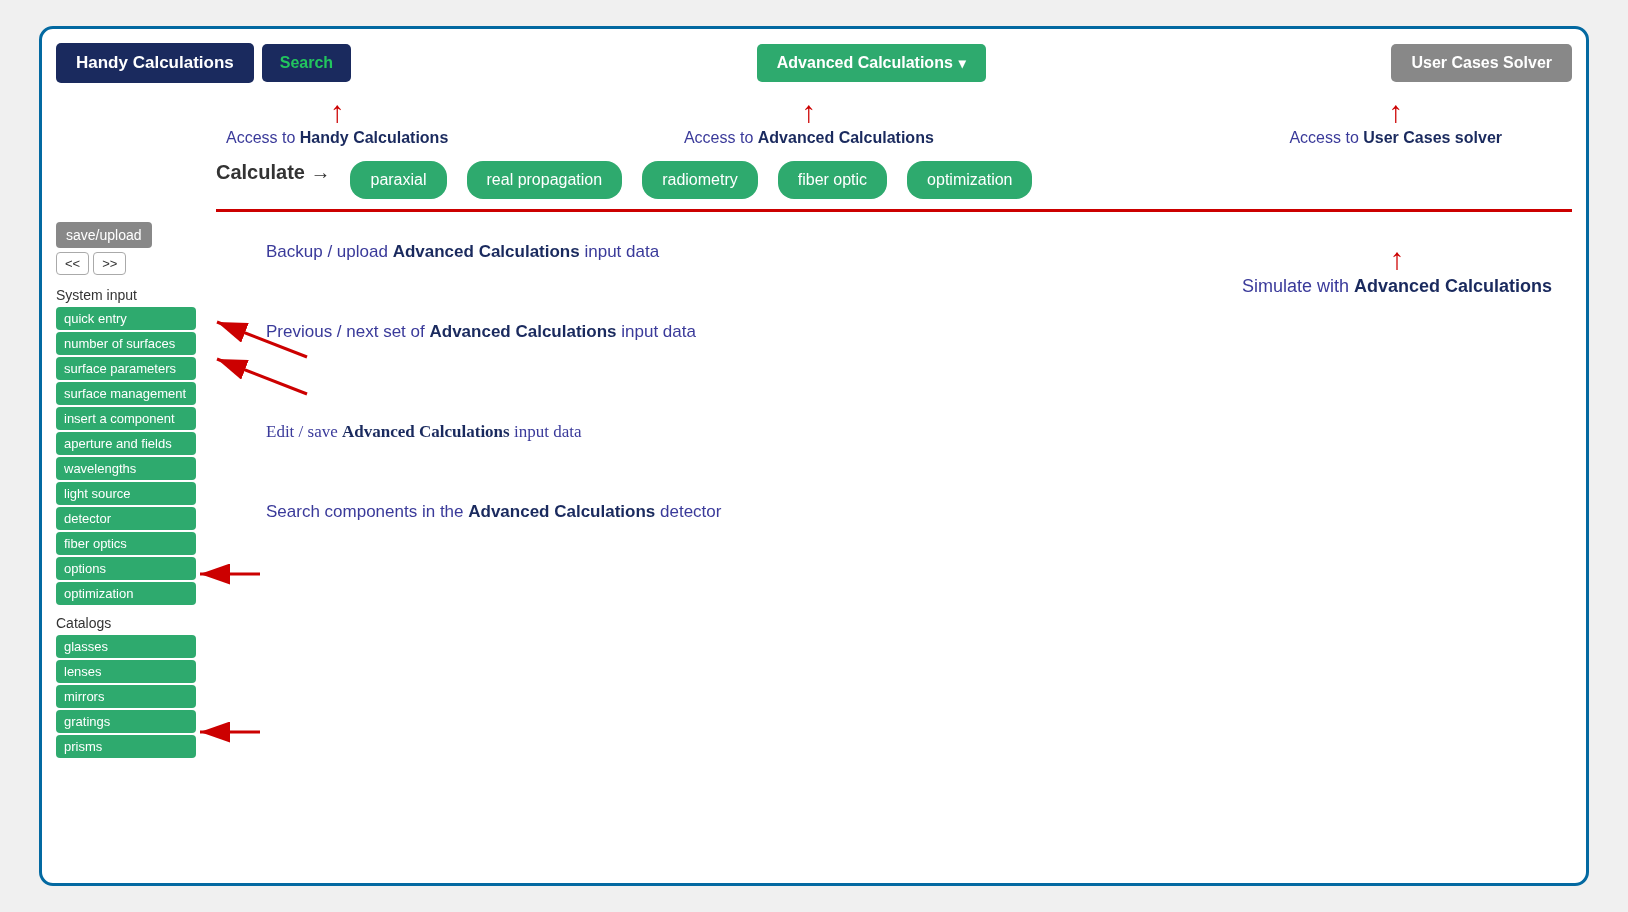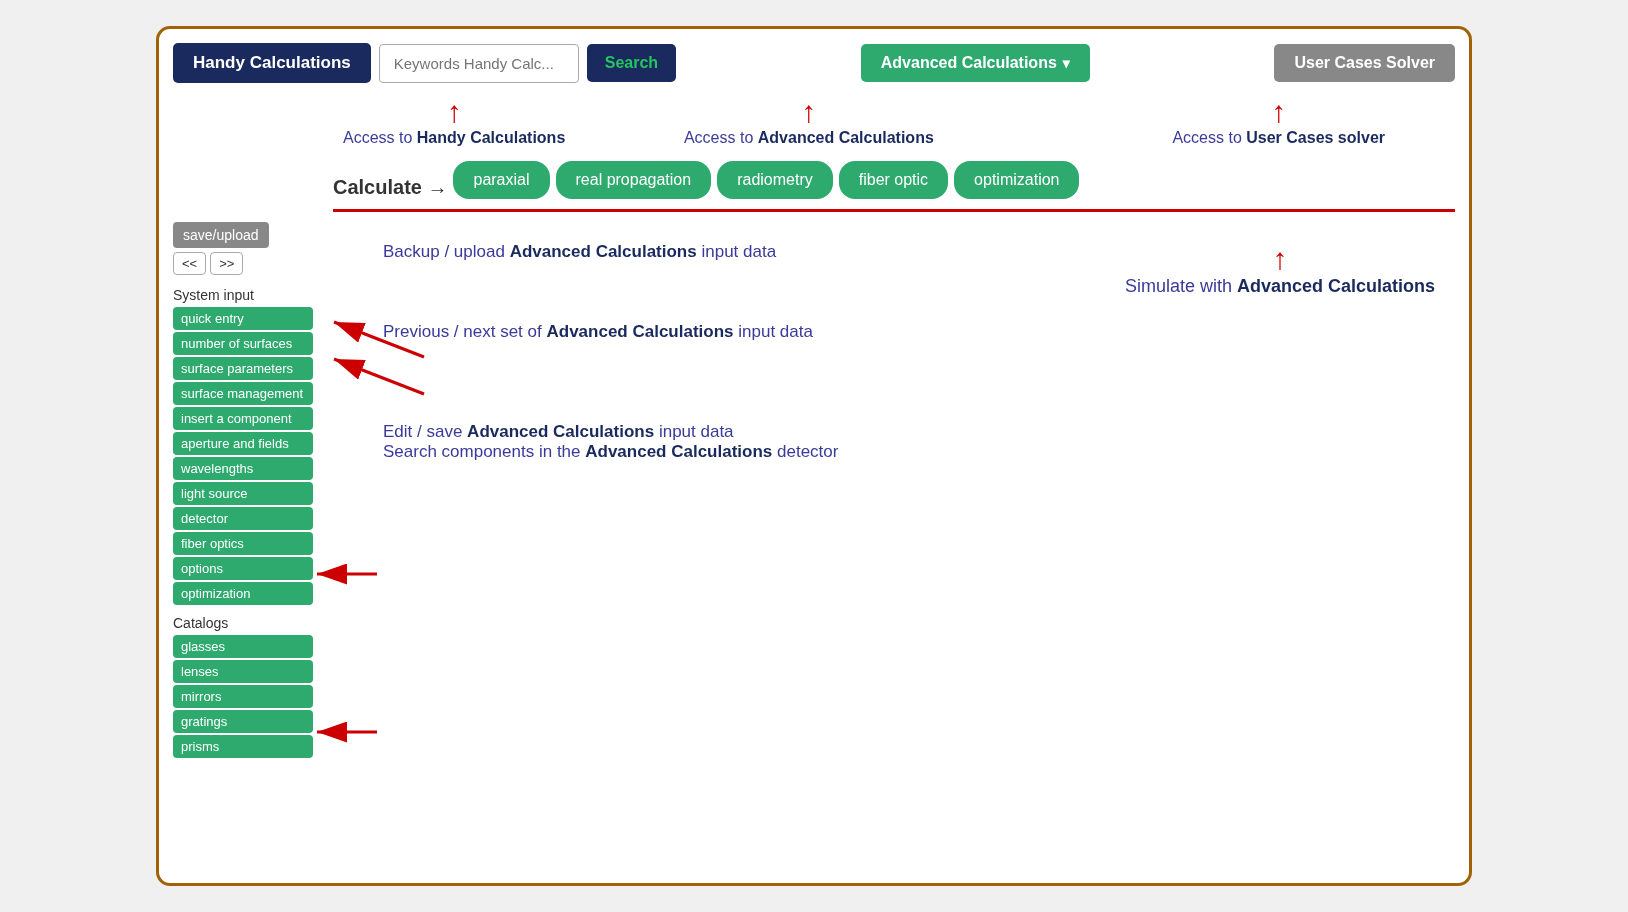--- a/index.html
+++ b/index.html
@@ -6,24 +6,24 @@
     body {
       font-family: Arial, sans-serif;
       background: #f0f0f0;
       display: flex;
       justify-content: center;
       align-items: center;
       min-height: 100vh;
       padding: 10px;
     }
     .main-container {
-      width: 1316px;
+      width: 1550px;
       min-height: 860px;
       background: white;
-      border: 3px solid #a16207;
+      border: 3px solid #0369a1;
       border-radius: 14px;
       padding: 14px;
       position: relative;
     }
 
     
     .top-nav {
       display: flex;
       align-items: center;
       gap: 8px;
@@ -83,22 +83,22 @@
       border-radius: 5px;
       padding: 10px 20px;
       font-size: 16px;
       font-weight: bold;
       cursor: pointer;
     }
 
     
     .calculate-row {
       display: flex;
-      align-items: flex-end;
-      gap: 6px;
+      align-items: flex-start;
+      gap: 20px;
       margin-bottom: 10px;
       padding-left: 160px;
     }
     .calc-label {
       font-size: 20px;
       font-weight: bold;
       color: #333;
     }
     .btn-calc {
       background: #2eaa6e;
@@ -217,20 +217,22 @@
     .prevnext-text {
       font-size: 17px;
       color: #3a3a9a;
       margin-bottom: 80px;
     }
     .prevnext-text strong { color: #1a2a5e; font-weight: bold; }
 
     .editsave-text {
       font-size: 17px;
       color: #3a3a9a;
+      margin-bottom: 60px;
+      font-family: Liberation Serif, serif;
     }
     .editsave-text strong { color: #1a2a5e; font-weight: bold; }
 
     .searchcomp-text {
       font-size: 17px;
       color: #3a3a9a;
     }
     .searchcomp-text strong { color: #1a2a5e; font-weight: bold; }
 
     .simulate-section {
@@ -253,21 +255,20 @@
     }
     .sim-text strong { color: #1a2a5e; font-weight: bold; }
   </style>
 </head>
 <body>
 
 <div class="main-container">
 
   <div class="top-nav">
     <button class="btn-handy">Handy Calculations</button>
-    <input class="search-input" type="text" placeholder="Keywords Handy Calc..." style="">
     <button class="btn-search">Search</button>
     <div class="nav-spacer"></div>
     <button class="btn-advanced">Advanced Calculations</button>
     <div class="nav-spacer2"></div>
     <button class="btn-usercases">User Cases Solver</button>
   </div>
 
   <div style="display:flex; align-items:flex-start; margin-bottom:14px; padding:0 10px;">
 
     <div class="access-desc-item" style="margin-left:160px;">

